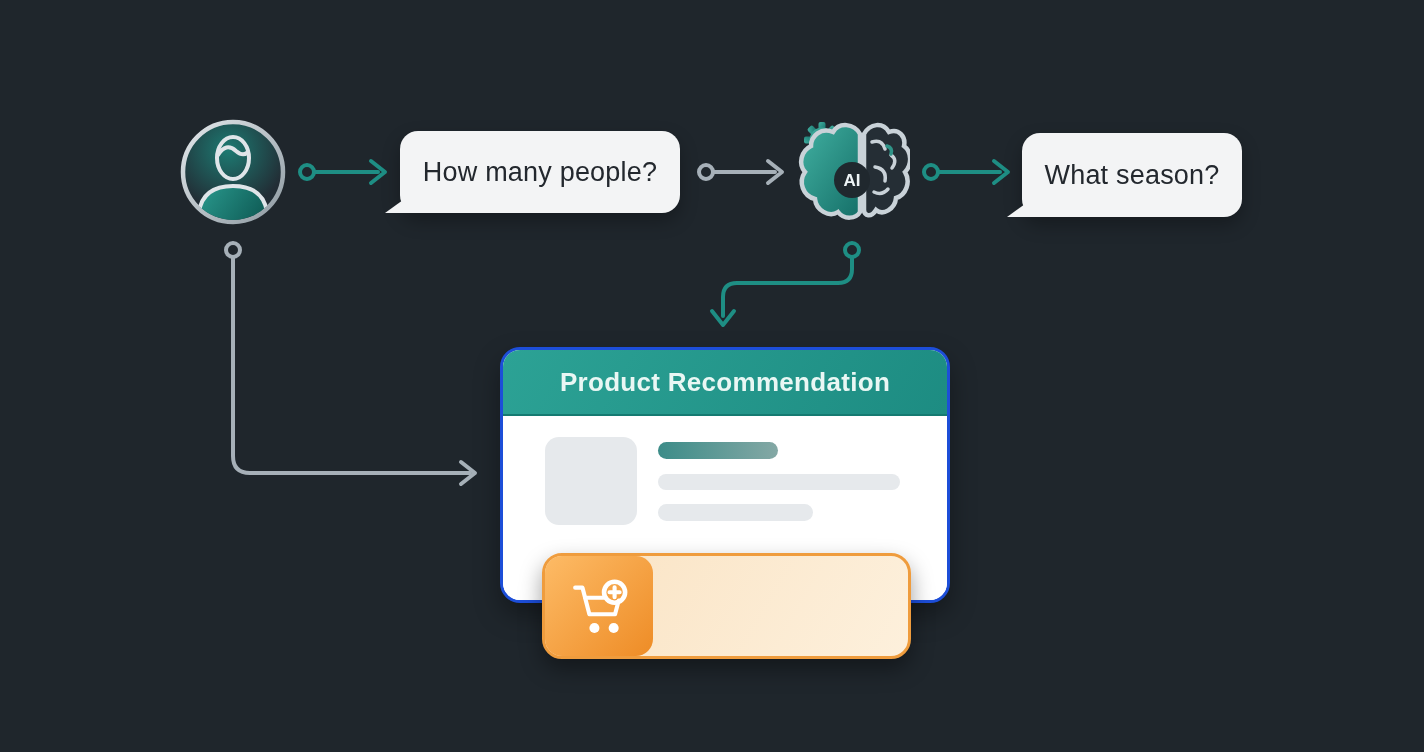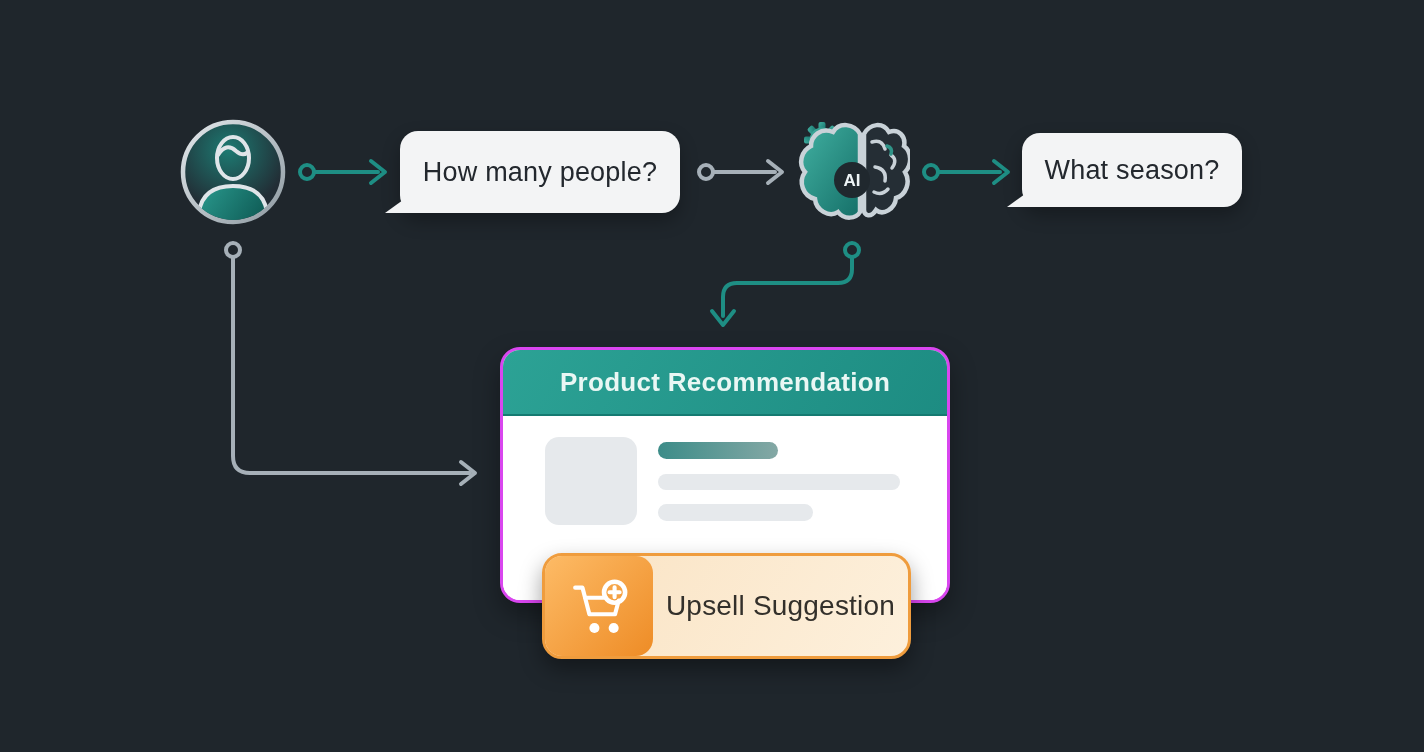--- a/index.html
+++ b/index.html
@@ -24,21 +24,21 @@
     background:#f3f4f5;
     clip-path:polygon(100% 0, 100% 100%, 0 100%);
   }
   .bubble .txt{
     position:relative;z-index:1;font-size:27px;font-weight:500;color:#23282e;letter-spacing:.2px;
   }
 
   
   .card{
     position:absolute;left:500px;top:337px;width:444px;height:250px;
-    border:3px solid #d946ef;border-radius:20px;overflow:hidden;
+    border:3px solid #1d4ed8;border-radius:20px;overflow:hidden;
     background:#ffffff;box-shadow:0 12px 26px rgba(0,0,0,.35);
   }
   .card-header{
     height:64px;background:linear-gradient(120deg,#2ca295 0%,#1d8c82 100%);
     border-bottom:2px solid #157a71;
     display:flex;align-items:center;justify-content:center;
   }
   .card-header .txt{font-size:26px;font-weight:700;color:#e9f7f4;letter-spacing:.3px;}
   .card-body{position:relative;height:100%;background:#ffffff;}
   .ph-square{
@@ -166,21 +166,21 @@
       <path d="M101,45 q7,5 1,13"></path>
       <path d="M85,57 q12,2 10,14"></path>
       <path d="M84,82 q8,4 14,-3"></path>
     </g>
     <path d="M97,36 q6,2 4,8" stroke="#2f9488" stroke-width="3.5" stroke-linecap="round" fill="none"></path>
 
     <circle cx="62" cy="70" r="18" fill="#20282e"></circle>
     <text x="62" y="76" text-anchor="middle" font-size="17" font-weight="700" fill="#eef4f6">AI</text>
   </svg>
 
-  <div class="bubble" style="left:1022px;top:123px;width:220px;height:74px">
+  <div class="bubble" style="left:1022px;top:123px;width:220px;height:84px">
     <span class="tail"></span>
     <span class="txt">What season?</span>
   </div>
 
   <div class="card">
     <div class="card-header">
       <span class="txt">Product Recommendation</span>
     </div>
     <div class="card-body">
       <div class="ph-square"></div>
@@ -194,18 +194,15 @@
     <div class="icon-box">
       <svg width="66" height="66" viewBox="0 0 72 72" fill="none" stroke="#ffffff" stroke-width="4.5" stroke-linecap="round" stroke-linejoin="round">
         <path d="M10,16 h8 l7.5,29 h28 l4,-15"></path>
         <path d="M21,27 h20"></path>
         <circle cx="31" cy="60" r="5.5" fill="#ffffff" stroke="none"></circle>
         <circle cx="52" cy="60" r="5.5" fill="#ffffff" stroke="none"></circle>
         <circle cx="53" cy="21" r="11.5" stroke-width="5"></circle>
         <path d="M53,15.5 v11 M47.5,21 h11"></path>
       </svg>
     </div>
-    <div class="label-box">
-      <span class="txt">Upsell Suggestion</span>
-    </div>
   </div>
 
 </div>
 
 </body></html>

